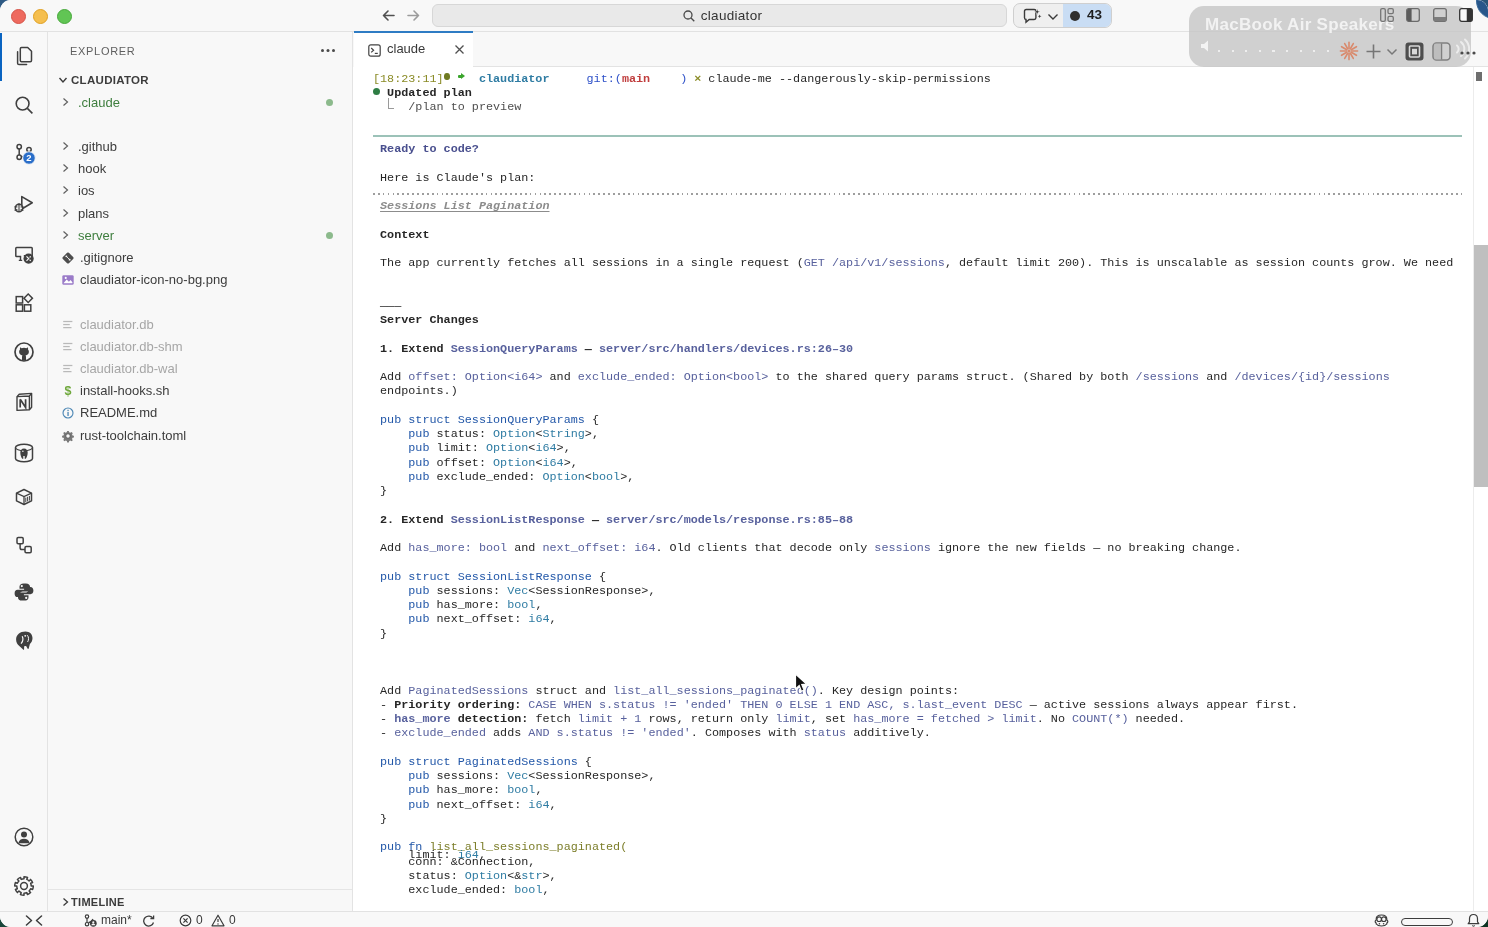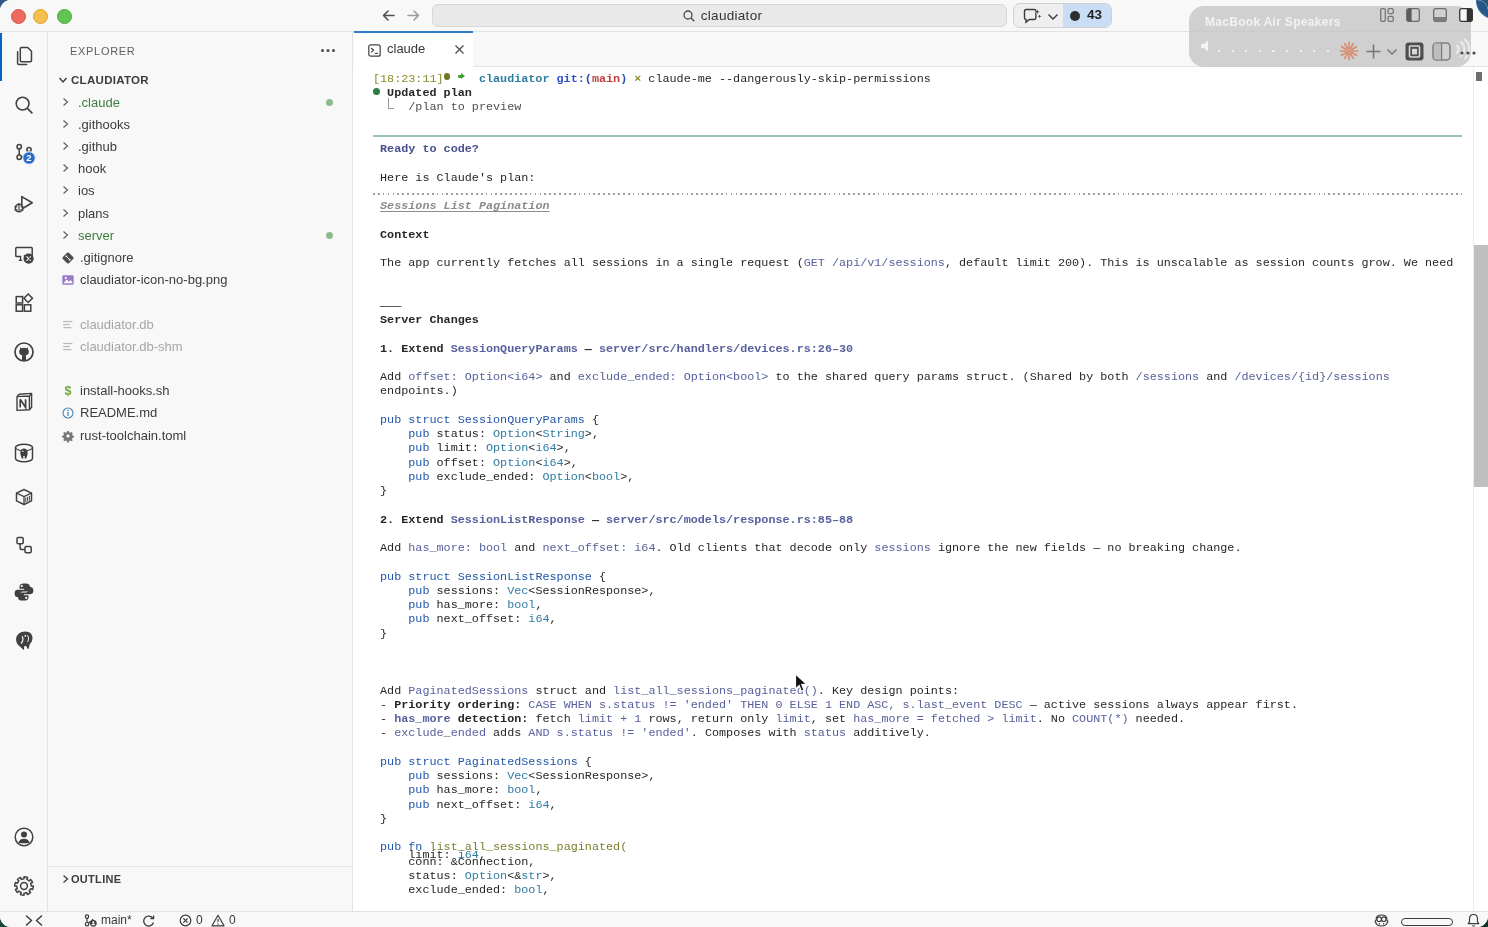--- a/index.html
+++ b/index.html
@@ -43,21 +43,21 @@
   #term{position:absolute;left:353px;top:67px;width:1120px;height:844px;background:#ffffff;overflow:hidden;
     font-family:"Liberation Mono",monospace;font-size:11.78px;line-height:14.25px;}
   .r{position:absolute;left:20px;white-space:pre;color:#262626;}
   .b{font-weight:bold;}
   .sl{color:#58619d;}
   .kw{color:#2257a8;}
   .ty{color:#2f7ca3;}
   .ol{color:#7c7e2a;}
   .pol{color:#8a8b26;}
   .ptl{color:#2f7ca3;font-weight:bold;}
-  .pbl{color:#2d50c8;font-weight:bold;}
+  .pbl{color:#2d50c8;font-weight:normal;margin-left:30px;}
   .prd{color:#c03d3d;font-weight:bold;}
   .gr2{color:#8c8c8c;}
   .dg{color:#4f4f4f;}
 
   .i{font-style:italic;}
   .u{text-decoration:underline;text-decoration-thickness:1px;text-underline-offset:2px;}
   .hdr{color:#494f8e;}
   .apple{display:inline-block;width:7.05px;height:11px;position:relative;}
   .apple::after{content:"";position:absolute;left:0.5px;top:2.5px;width:6px;height:7px;border-radius:48% 48% 46% 46%;background:#6f7a22;}
   .arrowg{display:inline-block;width:7.05px;height:11px;position:relative;}
@@ -70,21 +70,21 @@
   
   #statusbar{position:absolute;left:0;top:911px;width:1488px;height:16px;background:#f8f8f8;border-top:1px solid #e2e2e2;
     font-size:12px;color:#383838;}
   
   #sbline{position:absolute;left:1473px;top:67px;width:1px;height:844px;background:#ececec;}
   #sbthumb{position:absolute;left:1474px;top:245px;width:14px;height:242px;background:#bfbfbf;}
   #sbmark{position:absolute;left:1476px;top:72px;width:6px;height:9px;background:#6e6e6e;}
   
   #hud{position:absolute;left:1189px;top:6px;width:282px;height:61px;border-radius:15px;
     background:rgba(198,198,198,0.8);z-index:5;}
-  #hud .title{position:absolute;left:16px;top:9px;font-size:12px;font-weight:bold;color:rgba(255,255,255,0.72);letter-spacing:0.3px;}
+  #hud .title{position:absolute;left:16px;top:9px;font-size:17px;font-weight:bold;color:rgba(255,255,255,0.72);letter-spacing:0.3px;}
   
   .ticon{position:absolute;z-index:6;}
 </style>
 </head>
 <body>
 <div id="win">
   <div id="titlebar">
     <div class="tl" id="tl-r"></div>
       <div class="tl" id="tl-y"></div>
       <div class="tl" id="tl-g"></div>
@@ -228,26 +228,20 @@
         </svg>
         <span style="position:absolute;left:23px;top:5px;letter-spacing:0.3px;">CLAUDIATOR</span>
       </div>
 <div class="trow" style="top:59.5px">
         <svg class="chev" width="10" height="10" viewBox="0 0 10 10">
           <path d="M3.5 1.5 L7.5 5 L3.5 8.5" fill="none" stroke="#616161" stroke-width="1.2"></path>
         </svg>
         <span class="nm grn">.claude</span>
         <span class="gdot"></span>
       </div>
-<div class="trow" style="top:81.7px">
-        <svg class="chev" width="10" height="10" viewBox="0 0 10 10">
-          <path d="M3.5 1.5 L7.5 5 L3.5 8.5" fill="none" stroke="#616161" stroke-width="1.2"></path>
-        </svg>
-        <span class="nm ">.githooks</span>
-      </div>
 <div class="trow" style="top:103.9px">
         <svg class="chev" width="10" height="10" viewBox="0 0 10 10">
           <path d="M3.5 1.5 L7.5 5 L3.5 8.5" fill="none" stroke="#616161" stroke-width="1.2"></path>
         </svg>
         <span class="nm ">.github</span>
       </div>
 <div class="trow" style="top:126.1px">
         <svg class="chev" width="10" height="10" viewBox="0 0 10 10">
           <path d="M3.5 1.5 L7.5 5 L3.5 8.5" fill="none" stroke="#616161" stroke-width="1.2"></path>
         </svg>
@@ -302,45 +296,55 @@
 <div class="trow" style="top:303.7px">
         <svg class="fic" viewBox="0 0 16 16">
           <g stroke="#b9b9b9" stroke-width="1.4">
             <line x1="2.5" y1="4" x2="13" y2="4"></line>
             <line x1="2.5" y1="7.5" x2="10" y2="7.5"></line>
             <line x1="2.5" y1="11" x2="12" y2="11"></line>
           </g>
         </svg>
         <span class="nmf gry">claudiator.db-shm</span>
       </div>
+<div class="trow" style="top:325.9px">
+        <svg class="fic" viewBox="0 0 16 16">
+          <g stroke="#b9b9b9" stroke-width="1.4">
+            <line x1="2.5" y1="4" x2="13" y2="4"></line>
+            <line x1="2.5" y1="7.5" x2="10" y2="7.5"></line>
+            <line x1="2.5" y1="11" x2="12" y2="11"></line>
+          </g>
+        </svg>
+        <span class="nmf gry">claudiator.db-wal</span>
+      </div>
 <div class="trow" style="top:348.1px">
         <div class="fic" style="color:#6fa83c;font-weight:bold;font-size:12.5px;line-height:14px;text-align:center;">$</div>
         <span class="nmf ">install-hooks.sh</span>
       </div>
 <div class="trow" style="top:370.3px">
         <svg class="fic" viewBox="0 0 16 16">
           <circle cx="8" cy="8" r="5.7" fill="none" stroke="#4e88b5" stroke-width="1.3"></circle>
           <rect x="7.3" y="6.8" width="1.5" height="4.6" fill="#4e88b5"></rect>
           <rect x="7.3" y="4.3" width="1.5" height="1.5" fill="#4e88b5"></rect>
         </svg>
         <span class="nmf ">README.md</span>
       </div>
 <div class="trow" style="top:392.5px">
         <svg class="fic" viewBox="0 0 16 16">
           <path fill="#6a6a6a" d="M8 4.8a3.2 3.2 0 1 0 0 6.4 3.2 3.2 0 0 0 0-6.4zm0 4.9a1.7 1.7 0 1 1 0-3.4 1.7 1.7 0 0 1 0 3.4z"></path>
           <path fill="#6a6a6a" d="M7 2h2l.4 1.7 1.4.6L12.4 3.4 13.8 4.8 12.9 6.3l.6 1.4L15.2 8v2l-1.7.4-.6 1.4.9 1.5-1.4 1.4-1.5-.9-1.4.6L9 16H7l-.4-1.7-1.4-.6-1.5.9-1.4-1.4.9-1.5-.6-1.4L.8 10V8l1.7-.4.6-1.4-.9-1.5L3.6 3.4 5.1 4.3l1.4-.6z" fill-rule="evenodd" opacity="0.9" transform="scale(0.94) translate(0.5,0.3)"></path>
           <circle cx="8" cy="8" r="2" fill="#f8f8f8"></circle>
         </svg>
         <span class="nmf ">rust-toolchain.toml</span>
       </div>
-<div class="sbsec" style="top:834.0px">
+<div class="sbsec" style="top:856.5px">
         <svg class="chev" style="position:absolute;left:12px;top:7px" width="10" height="10" viewBox="0 0 10 10">
           <path d="M3.5 1.5 L7.5 5 L3.5 8.5" fill="none" stroke="#3c3c3c" stroke-width="1.3"></path>
         </svg>
-        <span class="t">OUTLINE</span>
+        <span class="t">TIMELINE</span>
       </div>
 
 </div>
   <div id="tabstrip">
     <div class="botline"></div>
 
     <svg class="ticon" style="left:986px;top:9px" width="20" height="20" viewBox="0 0 20 20">
         <g stroke="#d98a6d" stroke-width="1.6" stroke-linecap="round">
           <circle cx="10" cy="10" r="1.6" fill="#d98a6d" stroke="none"></circle>
           <line x1="12.60" y1="10.00" x2="18.60" y2="10.00"></line>

